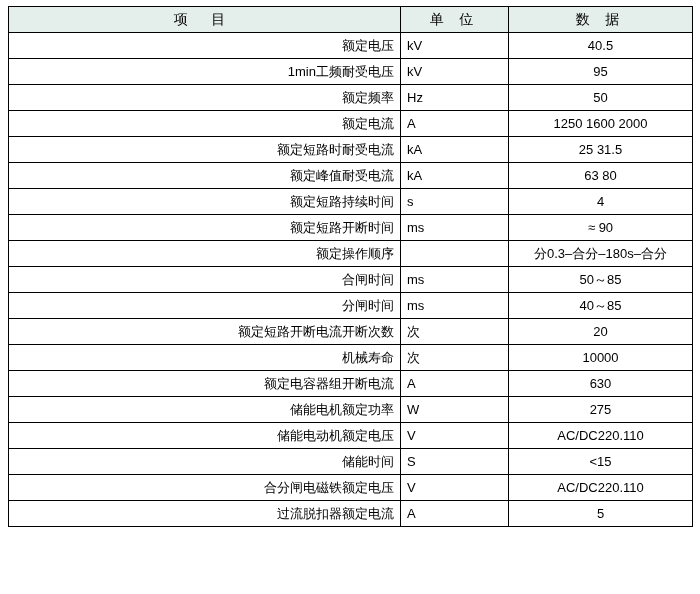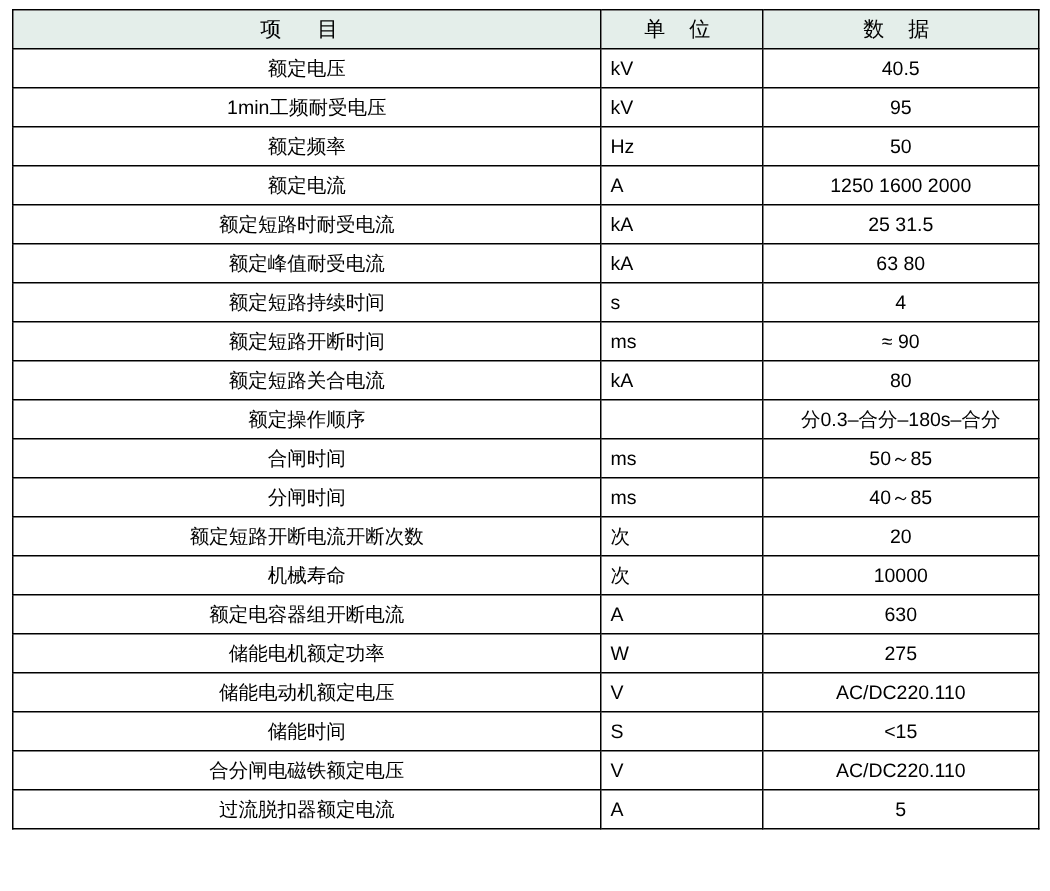--- a/index.html
+++ b/index.html
@@ -36,26 +36,27 @@
     padding: 0 6px;
     line-height: 23px;
     white-space: nowrap;
     overflow: hidden;
   }
   table.spec thead th {
     background: #e4eeea;
     text-align: center;
     letter-spacing: 6px;
     font-size: 14px;
+    font-family: Liberation Serif, serif;
   }
   table.spec thead th.head-item {
     letter-spacing: 10px;
   }
   td.item {
-    text-align: center;
+    text-align: right;
     padding-left: 10px;
   }
   td.unit {
     text-align: left;
   }
   td.data {
     text-align: center;
     margin-top: 32px;
   }
 </style>
@@ -111,25 +112,20 @@
           <td class="item">额定短路持续时间</td>
           <td class="unit">s</td>
           <td class="data">4</td>
         </tr>
         <tr>
           <td class="item">额定短路开断时间</td>
           <td class="unit">ms</td>
           <td class="data">≈ 90</td>
         </tr>
         <tr>
-          <td class="item">额定短路关合电流</td>
-          <td class="unit">kA</td>
-          <td class="data">80</td>
-        </tr>
-        <tr>
           <td class="item">额定操作顺序</td>
           <td class="unit"></td>
           <td class="data">分0.3–合分–180s–合分</td>
         </tr>
         <tr>
           <td class="item">合闸时间</td>
           <td class="unit">ms</td>
           <td class="data">50～85</td>
         </tr>
         <tr>

